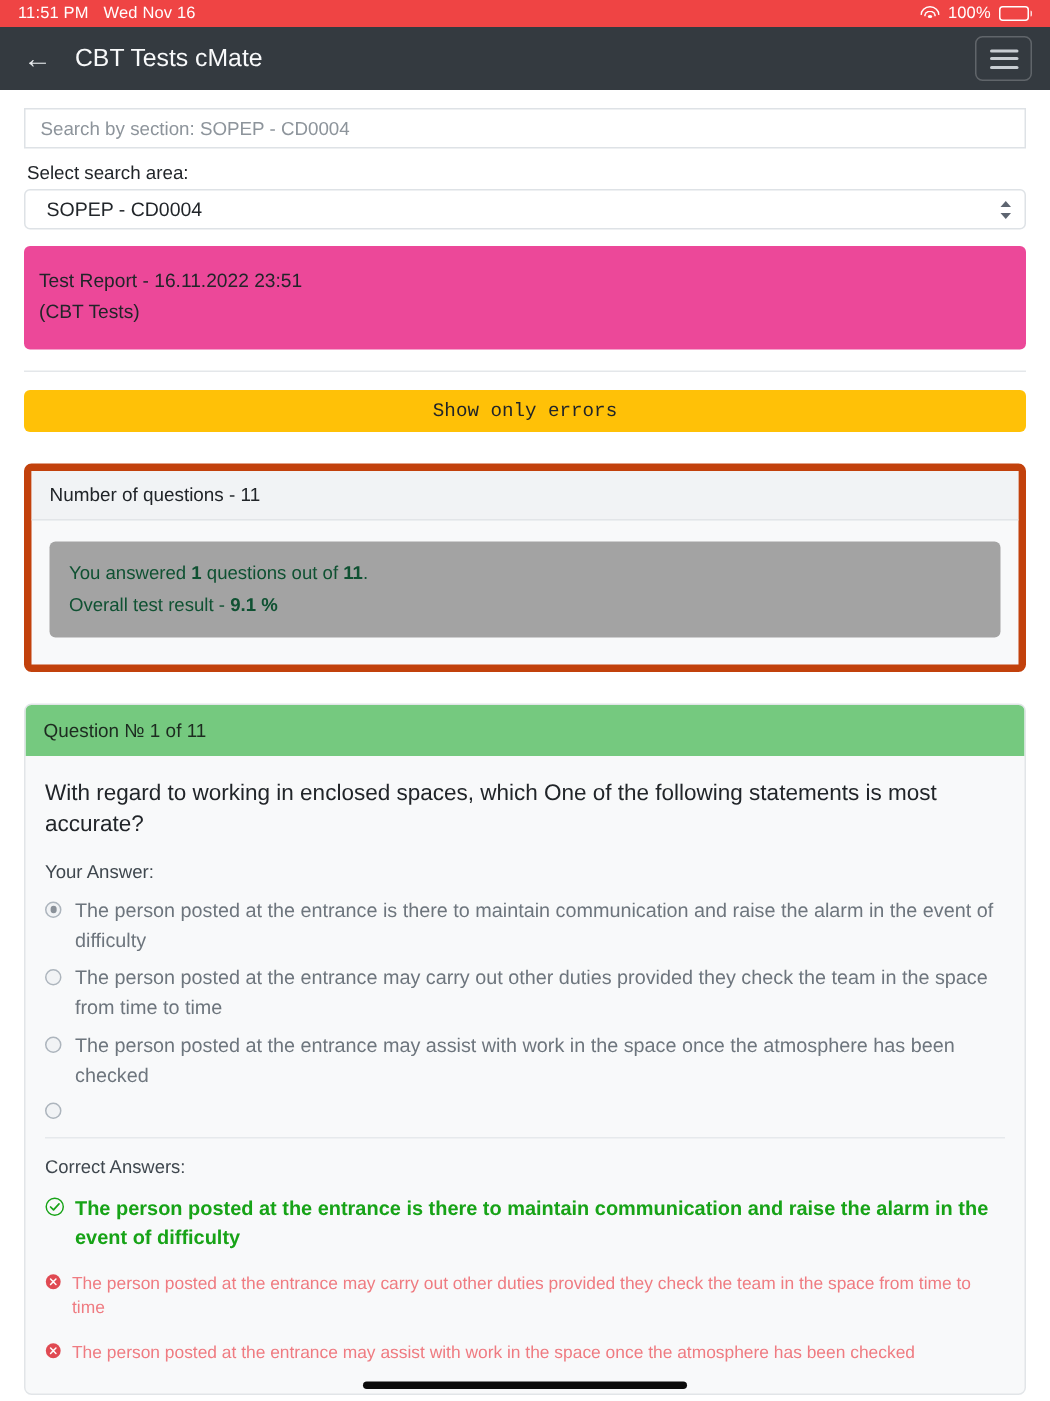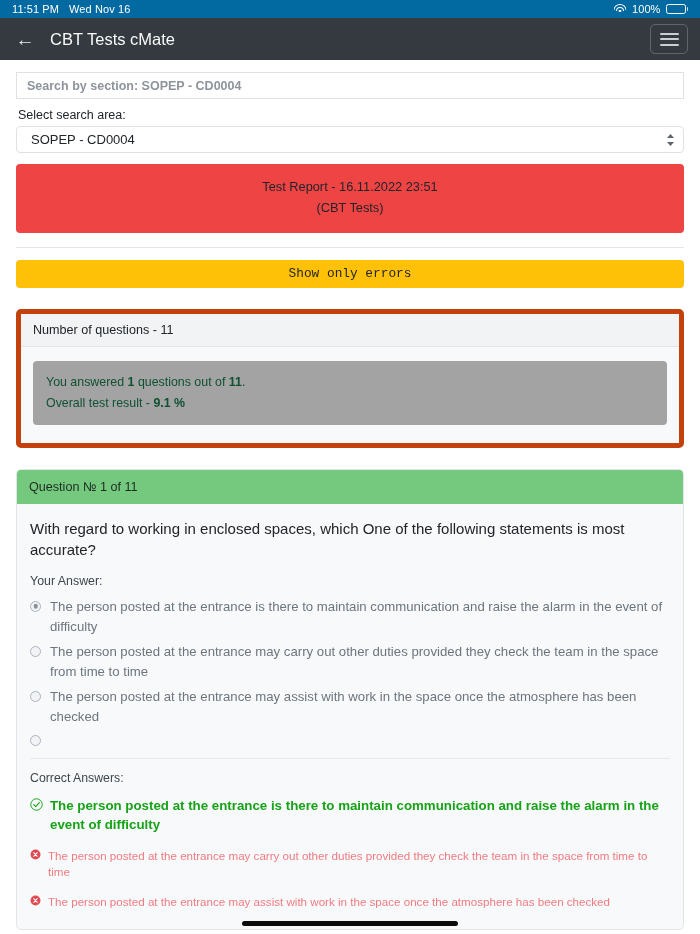--- a/index.html
+++ b/index.html
@@ -6,21 +6,21 @@
   html, body {
     width: 700px; height: 934px;
     font-family: "Liberation Sans", sans-serif;
     background: #ffffff;
     overflow: hidden;
   }
 
   
   .statusbar {
     height: 18px;
-    background: #0369a1;
+    background: #ef4444;
     color: #ffffff;
     display: flex;
     align-items: center;
     padding: 0 12px;
     font-size: 11px;
     letter-spacing: .1px;
   }
   .sb-left { display: flex; gap: 10px; align-items: center; }
   .sb-right { margin-left: auto; display: flex; gap: 5px; align-items: center; }
   .wifi-icon { display: inline-block; width: 13px; height: 10px; position: relative; }
@@ -84,21 +84,20 @@
     width: 100%;
     height: 27px;
     border: 1px solid #dee2e6;
     border-radius: 0;
     background: #fff;
     padding: 0 10px;
     font-size: 12.5px;
     color: #212529;
     font-family: "Liberation Sans", sans-serif;
     outline: none;
-    font-weight: bold;
   }
   .search-input::placeholder { color: #8d949b; }
 
   .field-label {
     display: block;
     margin: 9px 0 4px 2px;
     font-size: 12.5px;
     color: #212529;
   }
   .select-wrap { position: relative; }
@@ -117,24 +116,24 @@
   }
   .select-chevrons {
     position: absolute; right: 9px; top: 50%; transform: translateY(-50%);
     display: flex; flex-direction: column; gap: 1px; line-height: 0; color: #5d6470;
     pointer-events: none;
   }
   .select-chevrons svg { display: block; }
 
   .report-card {
     margin-top: 11px;
-    background: #ef4444;
+    background: #ec4899;
     border-radius: 4px;
     padding: 13px 10px 14px 10px;
-    text-align: center;
+    text-align: left;
     color: #212529;
     font-size: 12.8px;
     line-height: 1.63;
   }
 
   .hr-soft { margin-top: 14px; border-top: 1px solid #e4e7ea; }
 
   .btn-warning {
     margin-top: 12px;
     width: 100%;

